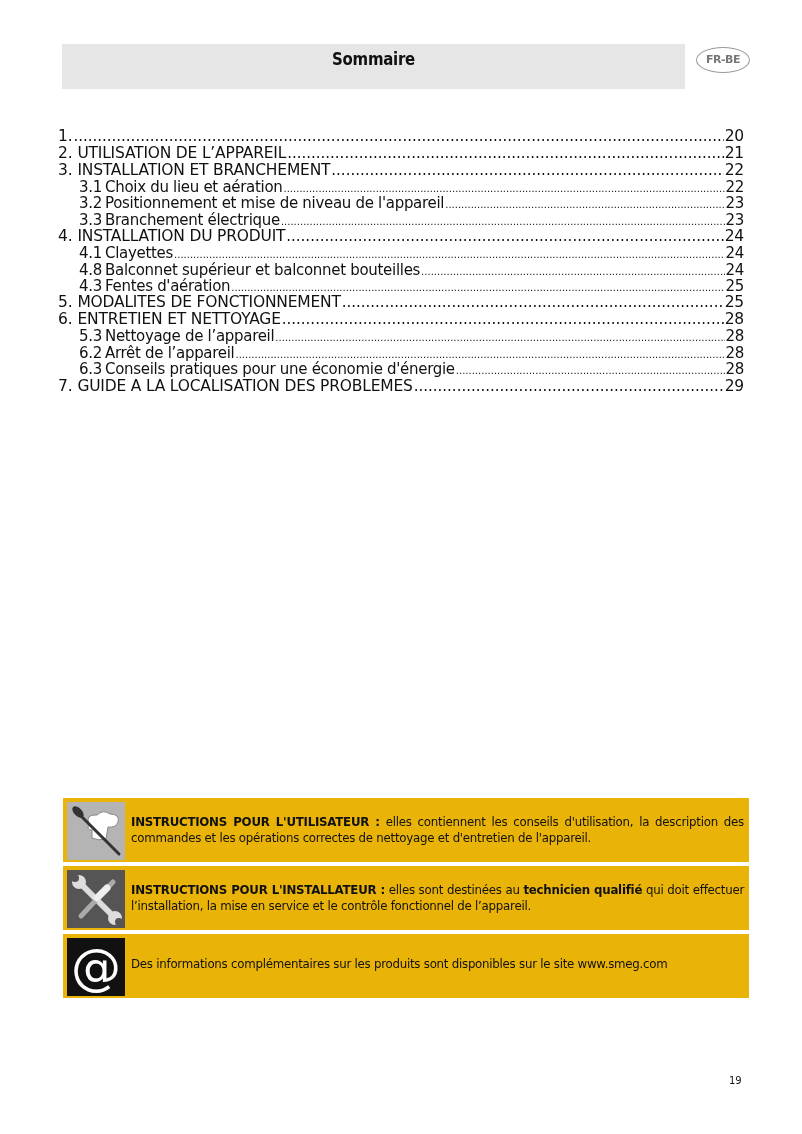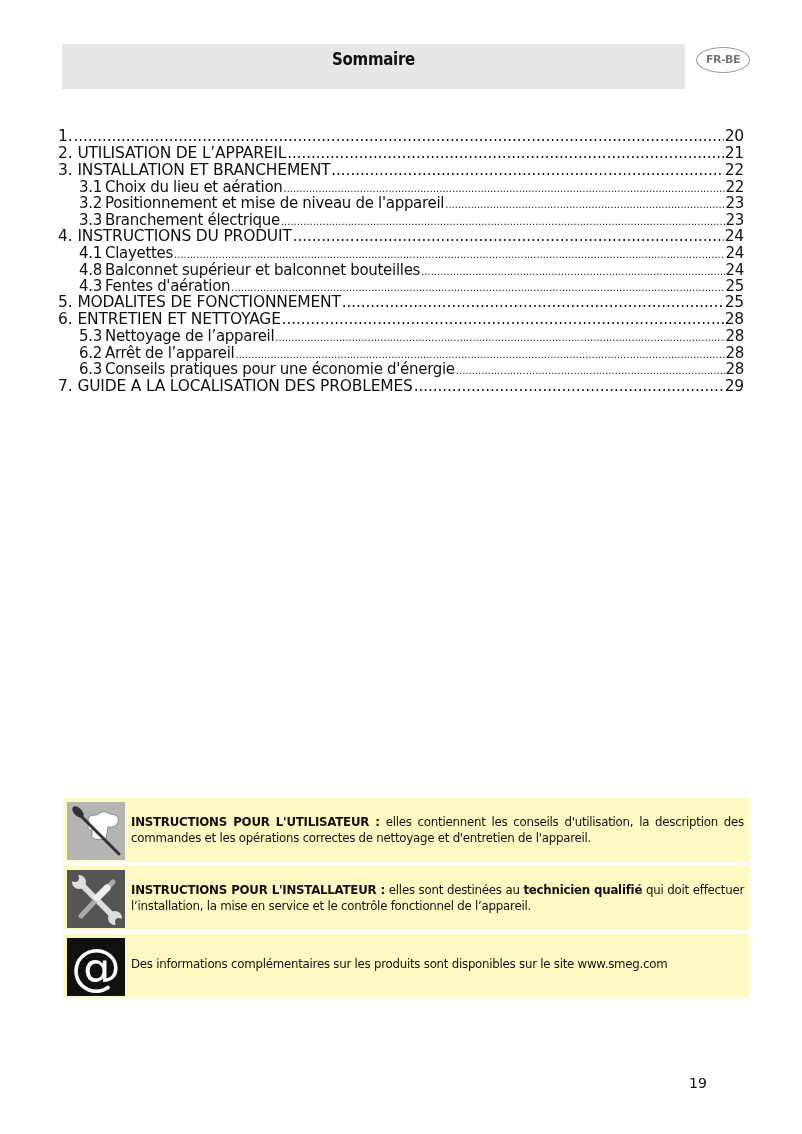--- a/index.html
+++ b/index.html
@@ -13,25 +13,25 @@
   .toc-row.sub { font-size:15px; height:16.4px; line-height:16.4px; padding-left:21px; letter-spacing:-0.3px; }
   .toc-row .num { flex:0 0 auto; }
   .toc-row.sub .num { width:26px; }
   .toc-row .label { flex:0 0 auto; }
   .toc-row.main .label { margin-left:5px; }
   .toc-row .dots { flex:1 1 auto; overflow:hidden; margin:0 1px; }
   .toc-row .dots::after { content:"....................................................................................................................................................................................................................................................................................................................."; letter-spacing:0px; }
   .toc-row.main .dots::after { font-size:15px; }
   .toc-row.sub .dots::after { font-size:10px; }
   .toc-row .page { flex:0 0 auto; }
-  .info-box { position:absolute; left:63px; width:686px; background:#fef9c3; }
+  .info-box { position:absolute; left:63px; width:686px; background:#eab308; }
   .info-icon { position:absolute; left:4px; top:4px; width:58px; height:58px; }
   .info-text { position:absolute; left:68px; right:5px; font-size:11.8px; line-height:16px; letter-spacing:-0.25px; text-align:justify; }
   .info-text b { font-weight:bold; }
-  .page-number { position:absolute; left:689px; top:1075px; font-size:14px; }
+  .page-number { position:absolute; left:729px; top:1075px; font-size:10px; }
 </style>
 </head>
 <body>
 
 <div class="header-bar">
   <div class="header-title">Sommaire</div>
 </div>
 <div class="lang-badge">FR-BE</div>
 
 <div class="toc" id="toc">
@@ -65,21 +65,21 @@
       <span class="page">23</span>
     </div>
     <div class="toc-row sub">
       <span class="num">3.3</span>
       <span class="label">Branchement électrique</span>
       <span class="dots"></span>
       <span class="page">23</span>
     </div>
     <div class="toc-row main">
       <span class="num">4.</span>
-      <span class="label">INSTRUCTIONS DU PRODUIT</span>
+      <span class="label">INSTALLATION DU PRODUIT</span>
       <span class="dots"></span>
       <span class="page">24</span>
     </div>
     <div class="toc-row sub">
       <span class="num">4.1</span>
       <span class="label">Clayettes</span>
       <span class="dots"></span>
       <span class="page">24</span>
     </div>
     <div class="toc-row sub">

